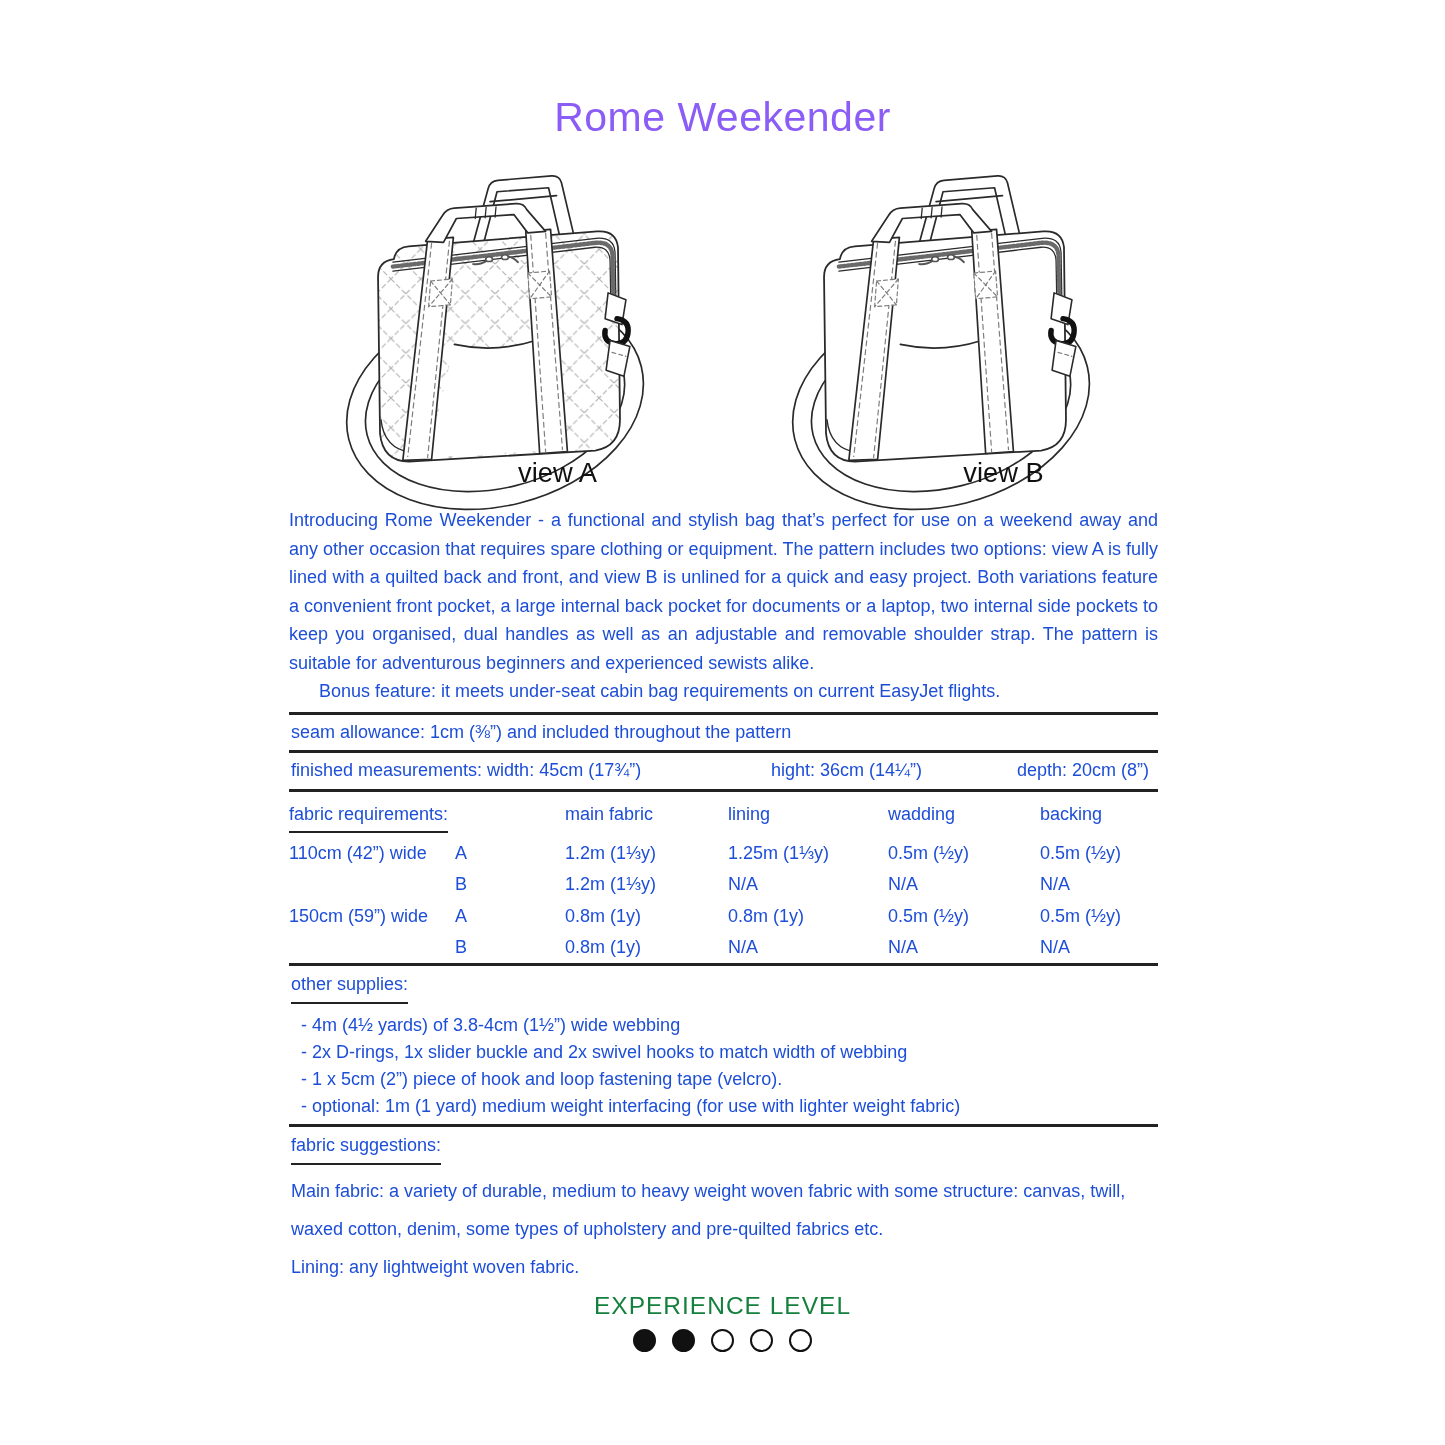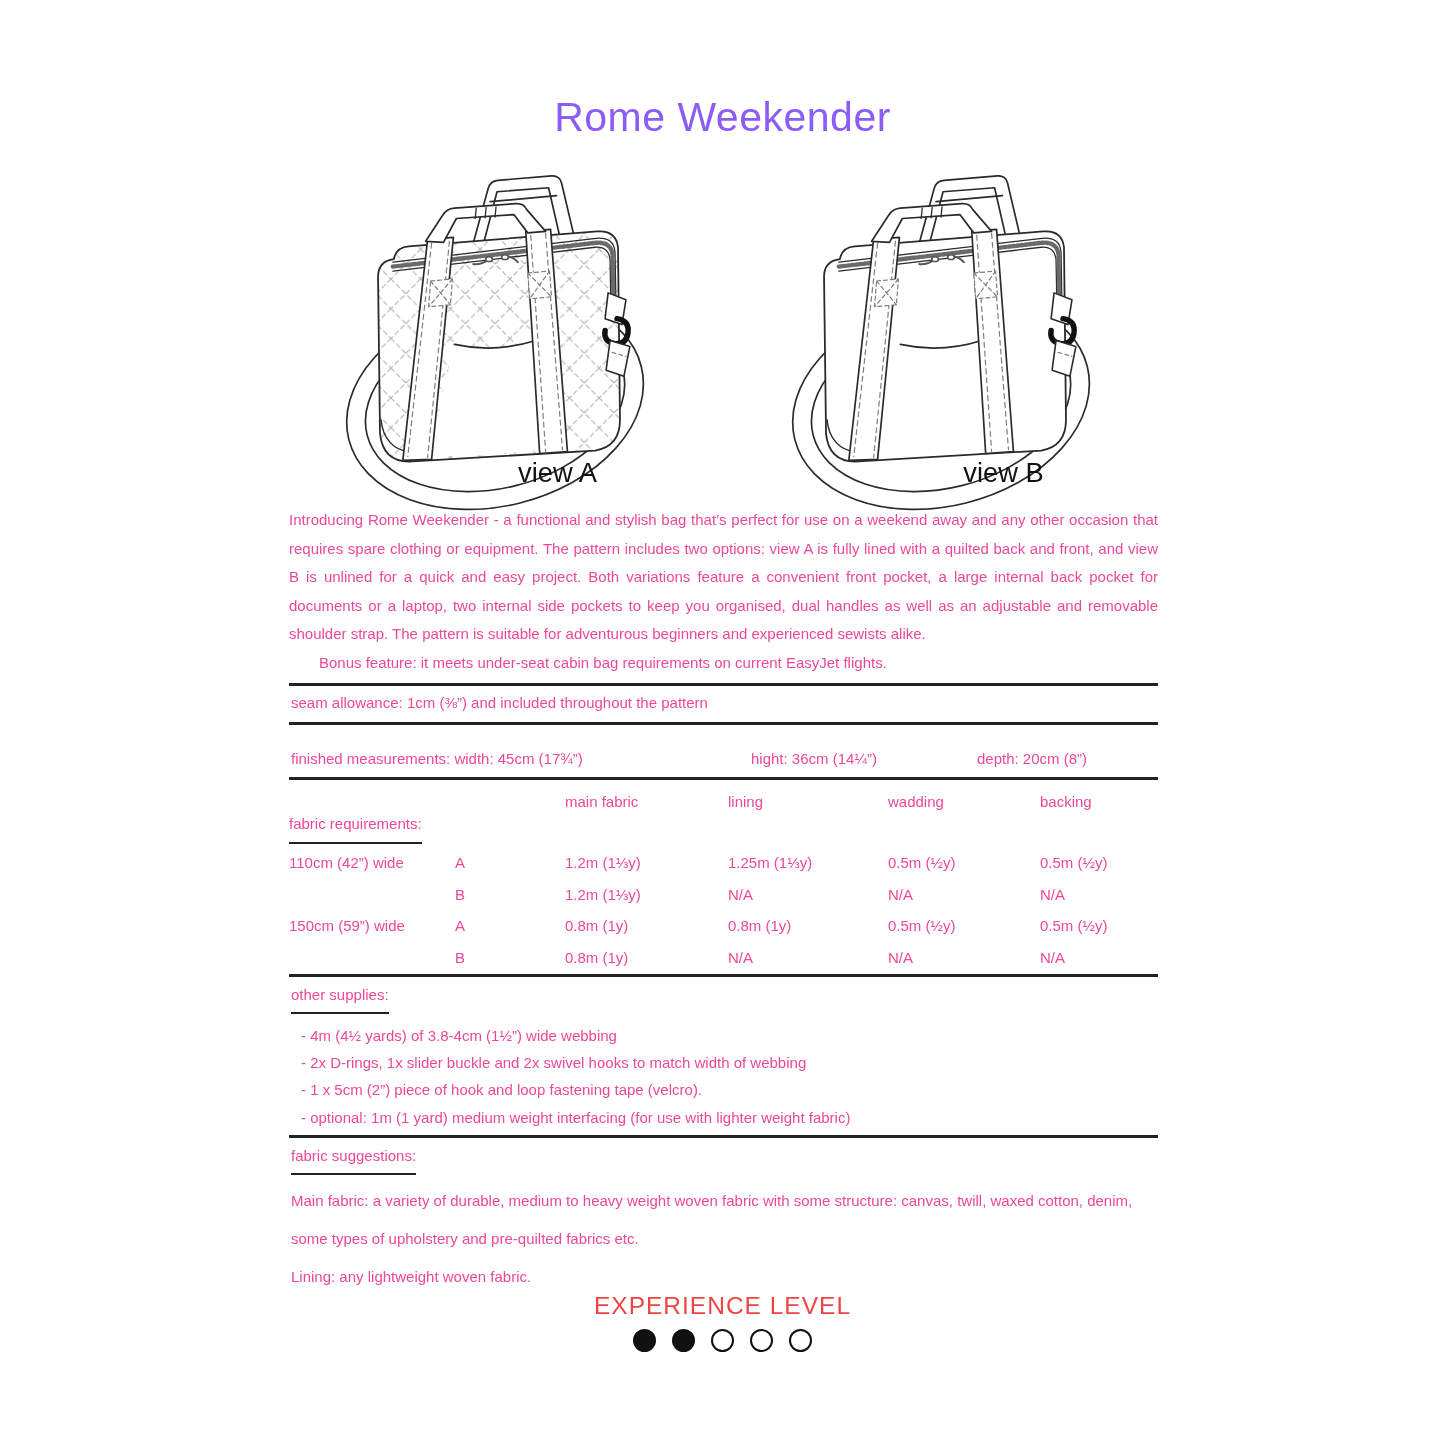--- a/index.html
+++ b/index.html
@@ -20,29 +20,29 @@
   }
 
   .bags {
     position:absolute; top:160px; left:288px; width:870px;
     display:flex; justify-content:center; gap:108px;
   }
   .bag-fig { width:338px; height:352px; }
 
   .content {
     position:absolute; top:506px; left:289px; width:869px;
-    font-size:15px; line-height:28.5px; color:#ec4899;
+    font-size:18px; line-height:28.5px; color:#1d4ed8;
   }
   .intro { text-align:justify; }
   .bonus { text-indent:30px; margin-bottom:6px; }
 
   .rule { border:none; border-top:3px solid #222; }
 
   .spec-row { padding:3px 2px 4px 2px; }
-  .meas-row { display:flex; padding:20px 2px 4px 2px; }
+  .meas-row { display:flex; padding:3px 2px 4px 2px;gap:20px; }
   .meas-row .m-left  { flex:0 0 460px; }
   .meas-row .m-mid   { flex:0 0 226px; }
   .meas-row .m-right { flex:1; }
 
   .ft-grid { display:grid; grid-template-columns:166px 110px 163px 160px 152px 118px; }
   .ft-head { padding-top:8px; padding-bottom:4px; }
   .ft-row  { padding:1.5px 0; }
   .ft-row:last-child { padding-bottom:6px; }
   .underlined {
     display:inline-block; border-bottom:2px solid #222; padding-bottom:3px;
@@ -50,21 +50,21 @@
   .sec-title { padding:4px 2px 2px 2px; }
   .supply-list { padding:6px 2px 4px 2px;margin-left:10px; }
   .supply-list div { line-height:27.2px; }
   .suggestions-text { padding:5px 2px 0 2px; }
   .suggestions-text div { line-height:38px; }
 
   .experience {
     position:absolute; top:1292px; left:0; width:100%;
     text-align:center;
   }
-  .experience .exp-label { font-size:24.5px; letter-spacing:1px; color:#ef4444; }
+  .experience .exp-label { font-size:24.5px; letter-spacing:1px; color:#15803d; }
   .exp-dots { margin-top:9px; display:flex; justify-content:center; gap:16px; }
   .dot {
     width:23px; height:23px; border-radius:50%;
     border:2.5px solid #111; background:#fff; display:inline-block;
   }
   .dot.filled { background:#111; }
 
   svg text { font-family:"Liberation Sans", sans-serif; fill:#111; }
 </style>
 </head>
@@ -194,21 +194,21 @@
 
     <hr class="rule">
     <div class="meas-row">
       <span class="m-left"><span>finished measurements:</span> <span>width: 45cm (17¾”)</span></span>
       <span class="m-mid">hight: 36cm (14¼”)</span>
       <span class="m-right">depth: 20cm (8”)</span>
     </div>
 
     <hr class="rule">
     <div class="ft-grid ft-head">
-      <span style="grid-column:1 / span 2;margin-top:22px;"><span class="underlined">fabric requirements:</span></span>
+      <span style="grid-column:1 / span 2;"><span class="underlined">fabric requirements:</span></span>
       <span>main fabric</span>
       <span>lining</span>
       <span>wadding</span>
       <span>backing</span>
     </div>
 
     <div class="ft-grid ft-row">
       <span>110cm (42”) wide</span>
       <span>A</span>
       <span>1.2m (1⅓y)</span>

